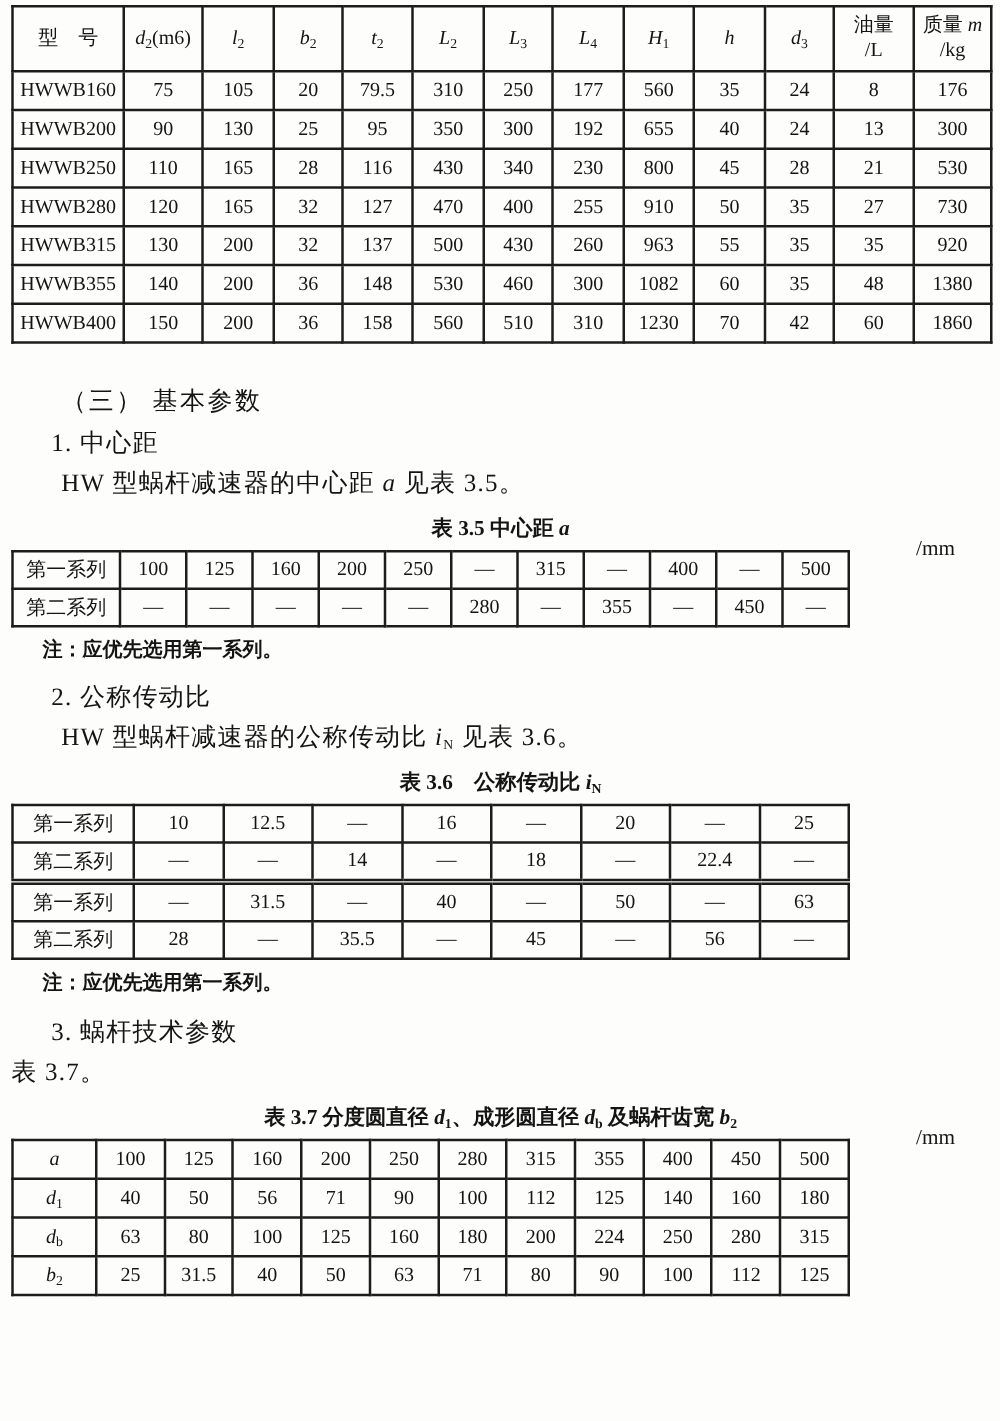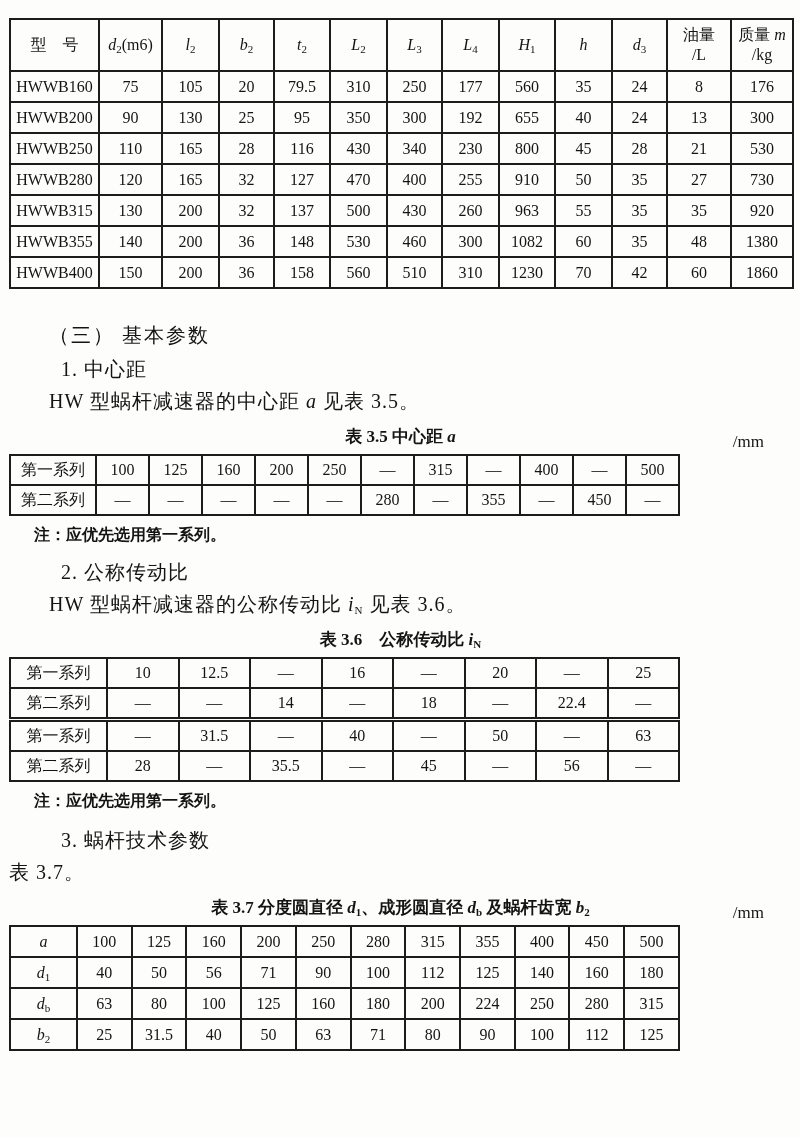--- a/index.html
+++ b/index.html
@@ -1,20 +1,20 @@
 <!DOCTYPE html>
 <html><head>
 <meta charset="utf-8">
 <style>
   html,body { margin:0; padding:0; background:#ffffff; }
   .page {
     position:relative;
     width:800px; height:1137px;
     box-sizing:border-box;
-    padding:18px 8px 0 9px;
+    padding:4px 8px 0 9px;
     background:#fdfdfb;
     color:#141414;
     font-family:"Liberation Serif","DejaVu Serif",serif;
     overflow:hidden;
   }
   table { border-collapse:collapse; table-layout:fixed; width:671px; }
   th,td {
     border:2px solid #1c1c1c;
     text-align:center; vertical-align:middle;
     font-weight:normal; padding:0;
@@ -24,26 +24,26 @@
   i { font-style:italic; }
   sub { font-size:11px; vertical-align:-3px; line-height:0; }
 
   
   .t1 { margin-bottom:32px; }
   .t1 th { height:50px; line-height:1.25; }
   .t1 td { height:29px; }
 
   
   .sec-heading { font-size:20px; line-height:28px; margin:16px 0 6px 40px; font-weight:400; letter-spacing:2px; }
-  .num-heading { font-size:20px; line-height:28px; margin:0 0 4px 52px; letter-spacing:1px; }
+  .num-heading { font-size:20px; line-height:28px; margin:0 0 4px 32px; letter-spacing:1px; }
   .para { font-size:20px; line-height:28px; margin:0 0 10px 0; text-indent:40px; letter-spacing:1px; }
   .para.cont { text-indent:0; margin-top:2px; }
 
   .tbl-title { position:relative; text-align:center; font-weight:bold; font-size:17px; line-height:24px; margin:0 0 5px 0; }
-  .tbl-title .unit { position:absolute; right:28px; top:5px; font-weight:normal; font-size:17px; }
+  .tbl-title .unit { position:absolute; right:28px; top:16px; font-weight:normal; font-size:17px; }
 
   .note { font-size:16px; line-height:22px; margin:8px 0 12px 25px; font-weight:600; }
   .note.last { margin-bottom:14px; }
 
   
   .t35 td, .t36 td, .t37 td { height:28px; }
   .t37 td { height:29px; }
   .t36 tr:nth-child(3) td { border-top:5px double #1c1c1c; }
 </style>
 </head>

